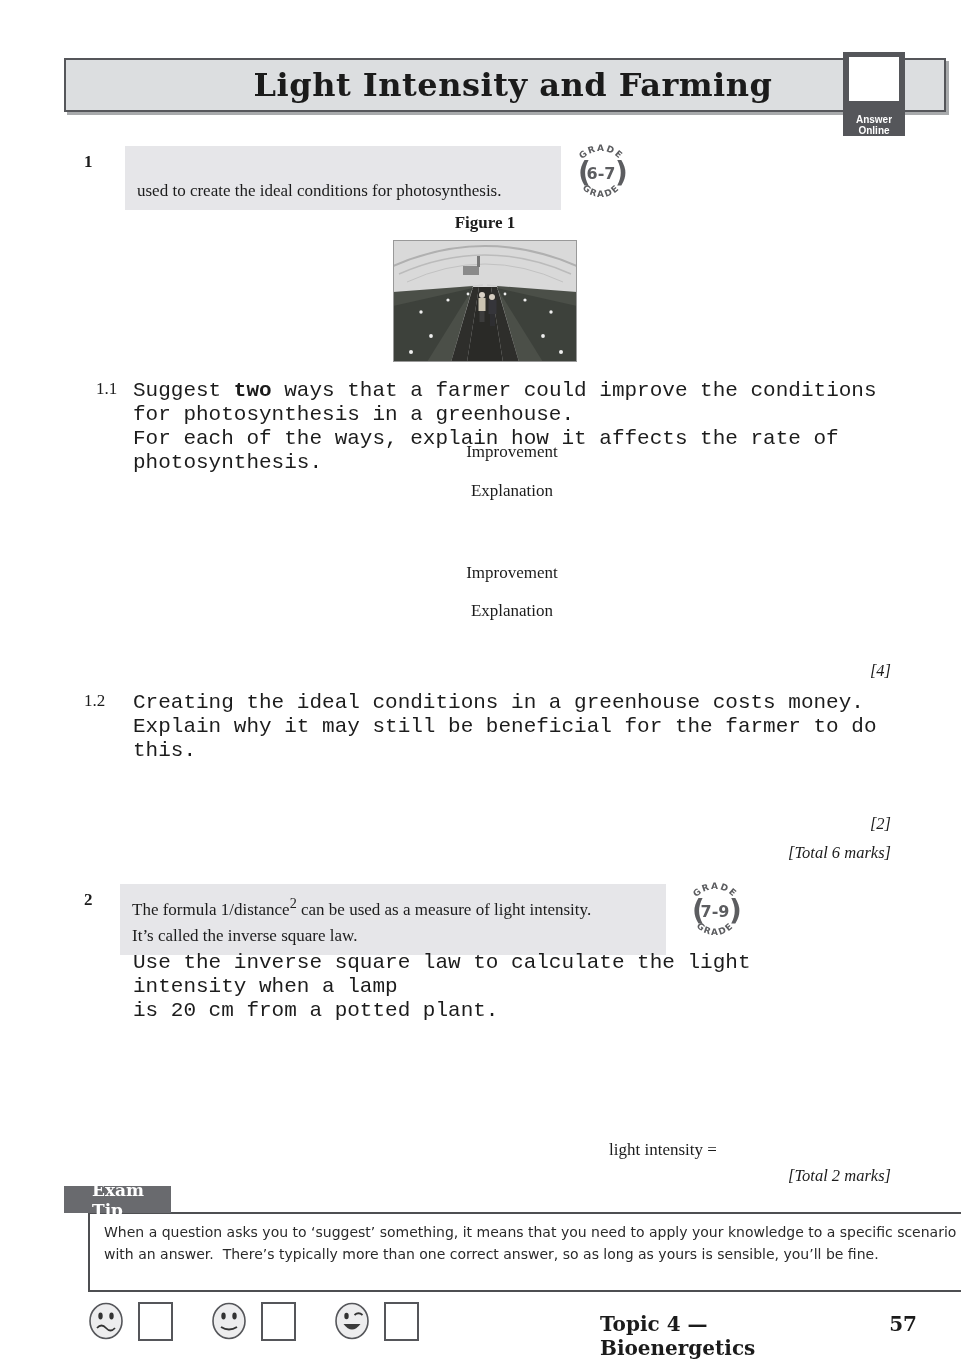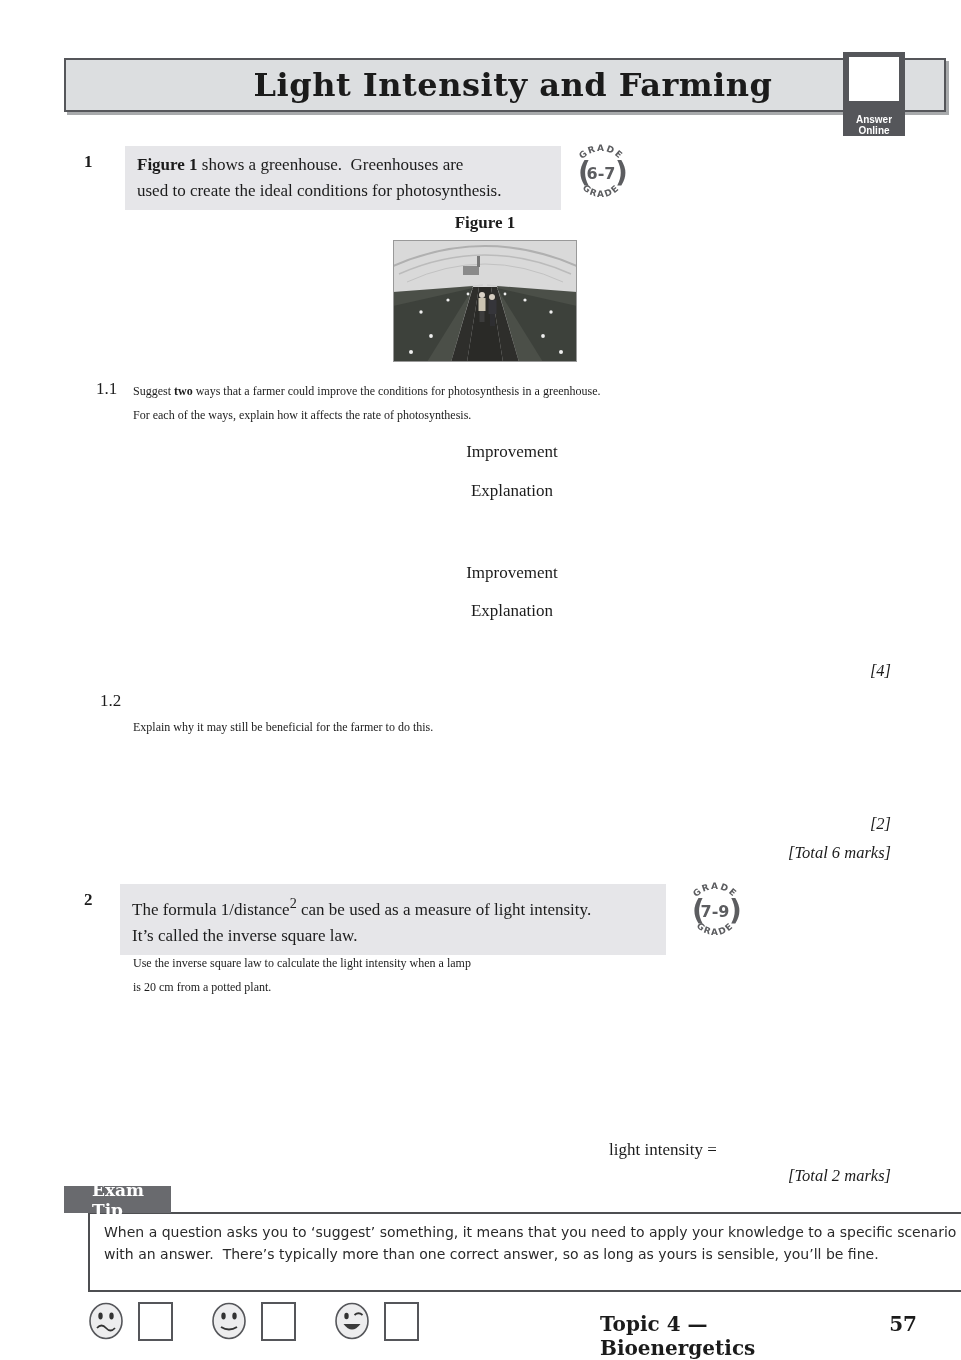--- a/index.html
+++ b/index.html
@@ -25,21 +25,21 @@
     display:flex;flex-direction:column;align-items:center;
   }
   .qr{width:50px;height:52px;background:#ffffff;margin-top:5px;}
   .answer-label{
     color:#fff;font-family:"Liberation Sans", sans-serif;font-size:10px;
     font-weight:bold;line-height:11px;text-align:center;margin-top:13px;
   }
 
   .qnum{font-weight:bold;font-size:17px;}
   .subnum{font-size:17px;}
-  .qtext{font-size:12px;line-height:24px;}
+  .qtext{font-size:21px;line-height:24px;font-family:Liberation Mono, monospace;}
   b{font-weight:bold;}
   .stembox{
     background:#e6e6e9;padding:6px 12px;font-size:17px;line-height:26px;
   }
   .caption{font-weight:bold;font-size:17px;text-align:center;}
 
   .ansrow{display:flex;align-items:center;height:24px;flex-direction:column;}
   .anslabel{font-size:17px;line-height:24px;white-space:nowrap;}
   .dots{flex:1;border-bottom:2px dotted #3b3b3b;height:6px;margin-left:7px;}
   .dots.nolabel{margin-left:0;}
@@ -77,21 +77,21 @@
 <div class="abs answerbox">
   <div class="qr"></div>
   <div class="answer-label">
     <div>Answer</div>
     <div>Online</div>
   </div>
 </div>
 
 <span class="abs qnum" style="left:84px;top:152px;">1</span>
 <div class="abs stembox" style="left:125px;top:146px;width:412px;">
-  <span><b>Figure 1</b><span> shows a greenhouse.&nbsp; Greenhouses are</span></span><br>
+  <br>
   <span>used to create the ideal conditions for photosynthesis.</span>
 </div>
 
 <svg class="abs badge" style="left:568px;top:139px;" viewBox="0 0 66 66">
   <defs>
     <path id="arcTopA" d="M 9 30 A 25 25 0 0 1 57 30" fill="none"></path>
     <path id="arcBotA" d="M 9 40 A 25 25 0 0 0 57 40" fill="none"></path>
   </defs>
   <text font-family="DejaVu Sans, sans-serif" font-size="9" font-weight="bold" fill="#5c5d60" letter-spacing="1.5">
     <textPath href="#arcTopA" startOffset="50%" text-anchor="middle">GRADE</textPath>
@@ -167,23 +167,23 @@
 </div>
 <div class="abs ansrow" style="left:133px;top:599px;width:758px;">
   <span class="anslabel">Explanation</span>
   <span class="dots"></span>
 </div>
 <div class="abs ansrow" style="left:136px;top:638px;width:755px;">
   <span class="dots nolabel"></span>
 </div>
 <div class="abs marks" style="left:700px;top:661px;width:191px;">[4]</div>
 
-<span class="abs subnum" style="left:100px;top:691px;">1.2</span>
+<span class="abs subnum" style="left:84px;top:691px;">1.2</span>
 <div class="abs qtext" style="left:133px;top:691px;width:770px;">
-  <br>
+  <span>Creating the ideal conditions in a greenhouse costs money.</span><br>
   <span>Explain why it may still be beneficial for the farmer to do this.</span>
 </div>
 <div class="abs ansrow" style="left:136px;top:757px;width:755px;">
   <span class="dots nolabel"></span>
 </div>
 <div class="abs ansrow" style="left:136px;top:789px;width:755px;">
   <span class="dots nolabel"></span>
 </div>
 <div class="abs marks" style="left:700px;top:814px;width:191px;">[2]</div>
 <div class="abs marks" style="left:700px;top:843px;width:191px;">[Total 6 marks]</div>

